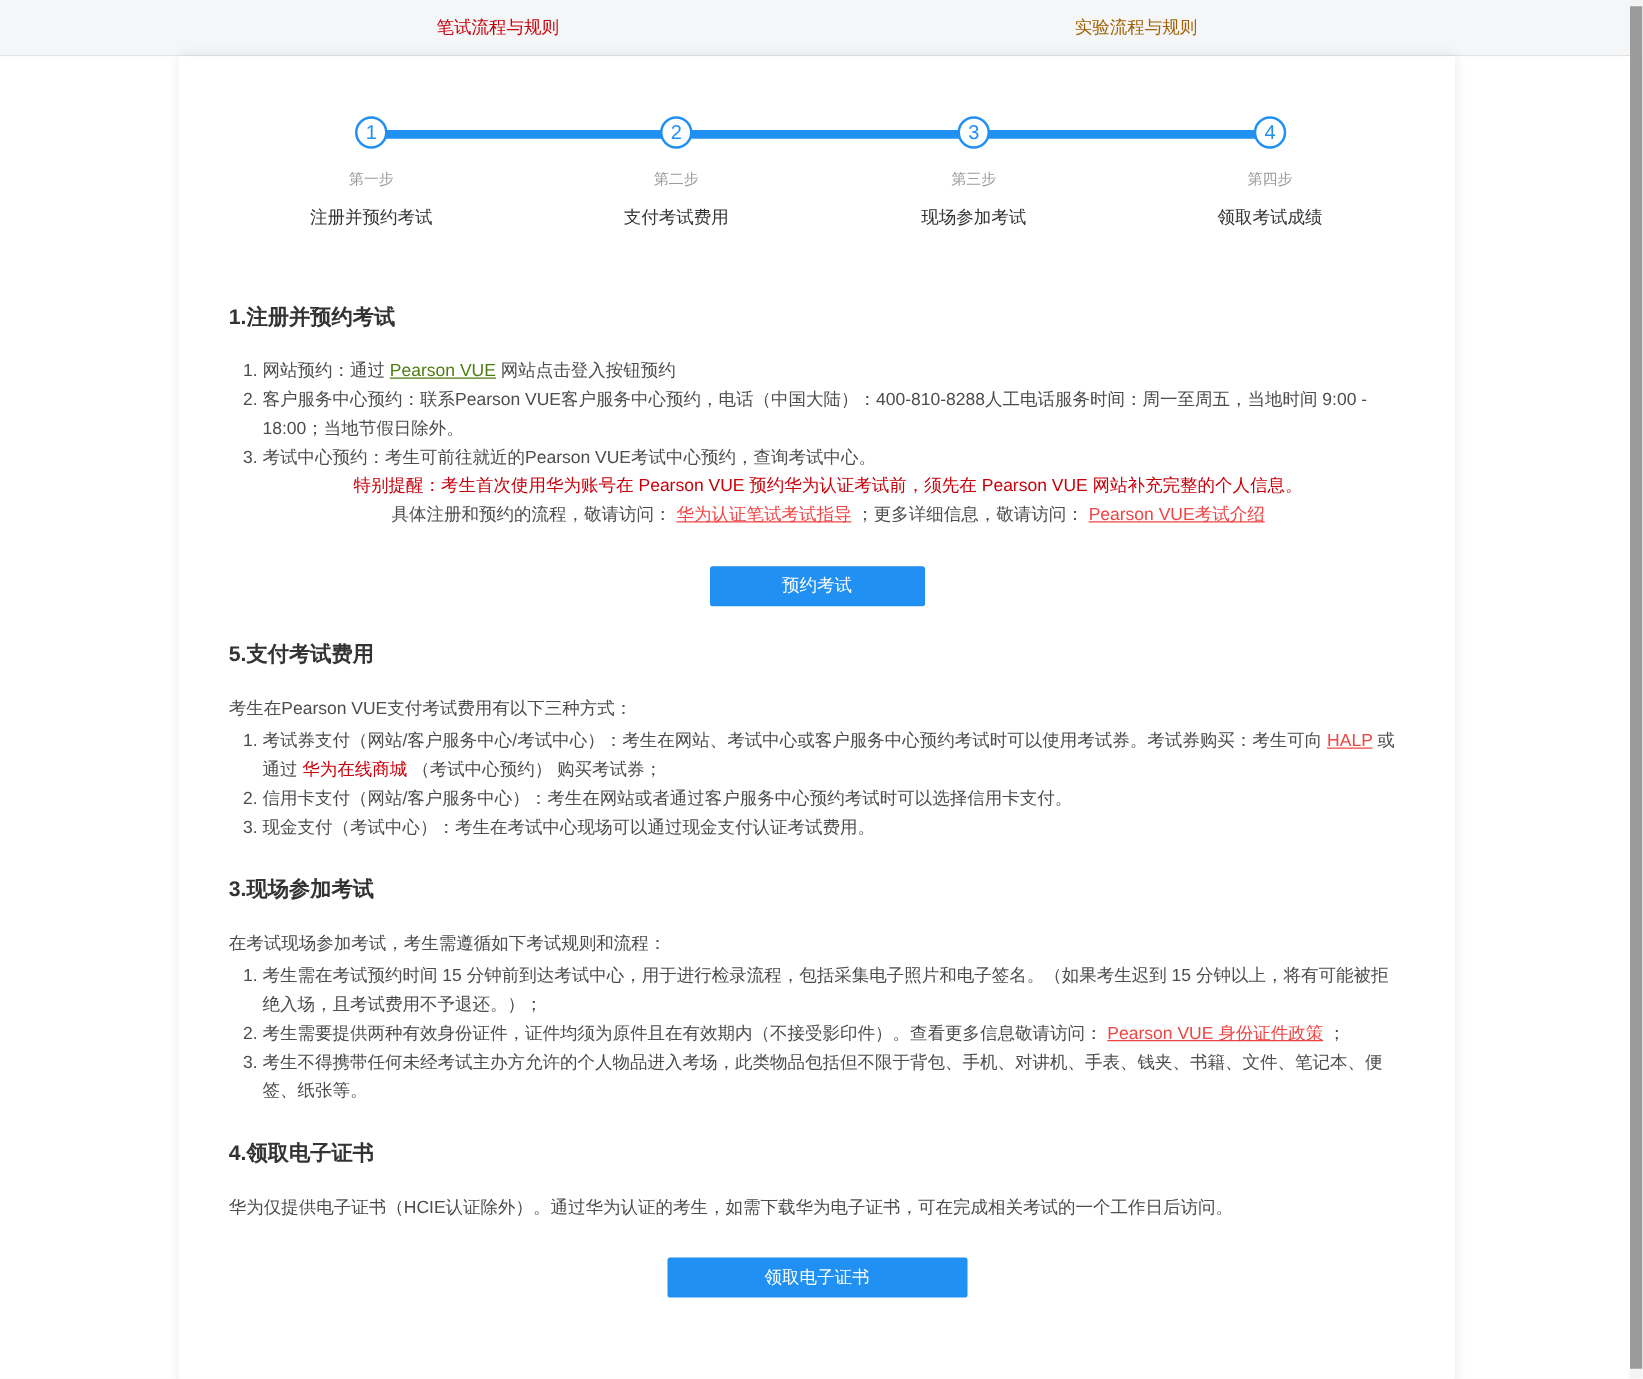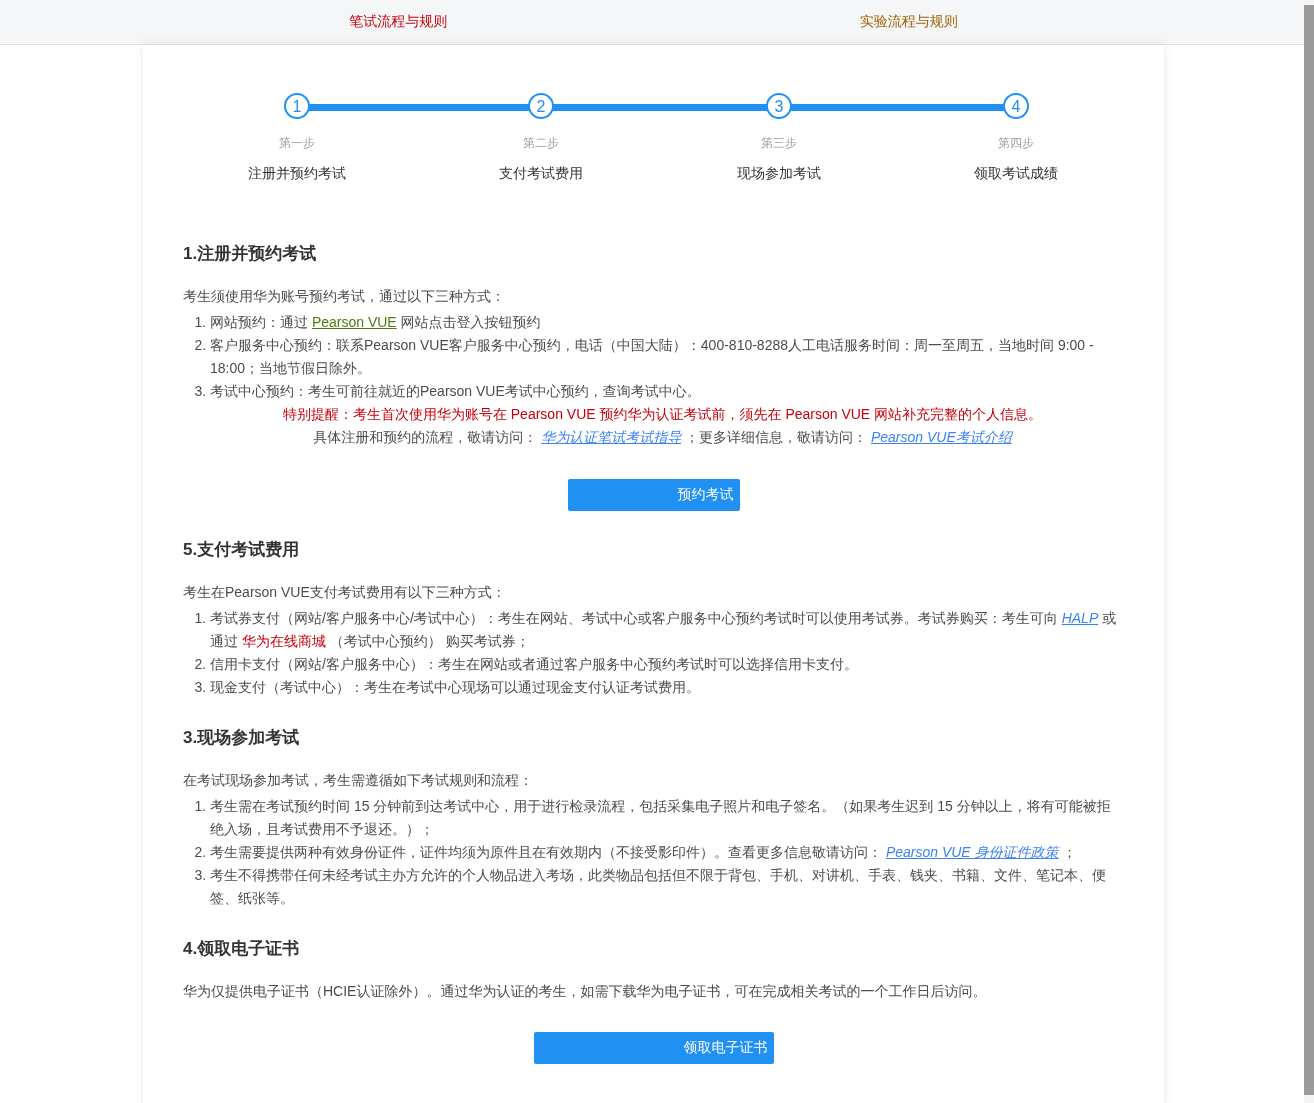--- a/index.html
+++ b/index.html
@@ -89,35 +89,34 @@
     font-weight: bold;
     color: #333;
   }
   .intro { margin: 0; line-height: 22px; }
   ol.items { margin: 4px 0 0; padding-left: 27px; }
   ol.items li { line-height: 23px; }
   .list-note { margin: 0; padding-left: 18px; line-height: 23px; text-align: center; }
   .remind { color: #c7000b; }
 
   a.link-blue { color: #4d7c0f; text-decoration: underline; cursor: pointer; }
-  a.link-red { color: #3b82f6; text-decoration: underline; cursor: pointer; font-style: italic; }
+  a.link-red { color: #ef4444; text-decoration: underline; cursor: pointer; }
   a.link-red-plain { color: #c7000b; text-decoration: none; cursor: pointer; }
 
   .btn {
     display: block;
     margin: 30px auto 0;
     height: 32px;
     background: #2190f3;
     color: #fff;
     border: none;
     border-radius: 2px;
     font-size: 14px;
     font-family: Liberation Sans, sans-serif;
     cursor: pointer;
-    text-align: right;
   }
   .btn-book { width: 172px; }
   .btn-cert { width: 240px; }
 
   
   .scrollbar {
     position: absolute;
     top: 0; right: 0;
     width: 10px; height: 100%;
     background: #f4f4f4;
@@ -162,21 +161,20 @@
       <div class="step s4">
         <div class="step-circle">4</div>
         <div class="step-label">第四步</div>
         <div class="step-name">领取考试成绩</div>
       </div>
     </div>
 
     <div class="sections">
 
       <h2 class="sec-heading">1.注册并预约考试</h2>
-      <p class="intro">考生须使用华为账号预约考试，通过以下三种方式：</p>
       <ol class="items">
         <li><span>网站预约：通过 </span><a class="link-blue">Pearson VUE</a><span> 网站点击登入按钮预约</span></li>
         <li>客户服务中心预约：联系Pearson VUE客户服务中心预约，电话（中国大陆）：400-810-8288人工电话服务时间：周一至周五，当地时间 9:00 - 18:00；当地节假日除外。</li>
         <li>考试中心预约：考生可前往就近的Pearson VUE考试中心预约，查询考试中心。</li>
       </ol>
       <p class="list-note remind">特别提醒：考生首次使用华为账号在 Pearson VUE 预约华为认证考试前，须先在 Pearson VUE 网站补充完整的个人信息。</p>
       <p class="list-note"><span>具体注册和预约的流程，敬请访问： </span><a class="link-red">华为认证笔试考试指导</a><span> ；更多详细信息，敬请访问： </span><a class="link-red">Pearson VUE考试介绍</a></p>
       <button class="btn btn-book">预约考试</button>
 
       <h2 class="sec-heading">5.支付考试费用</h2>

